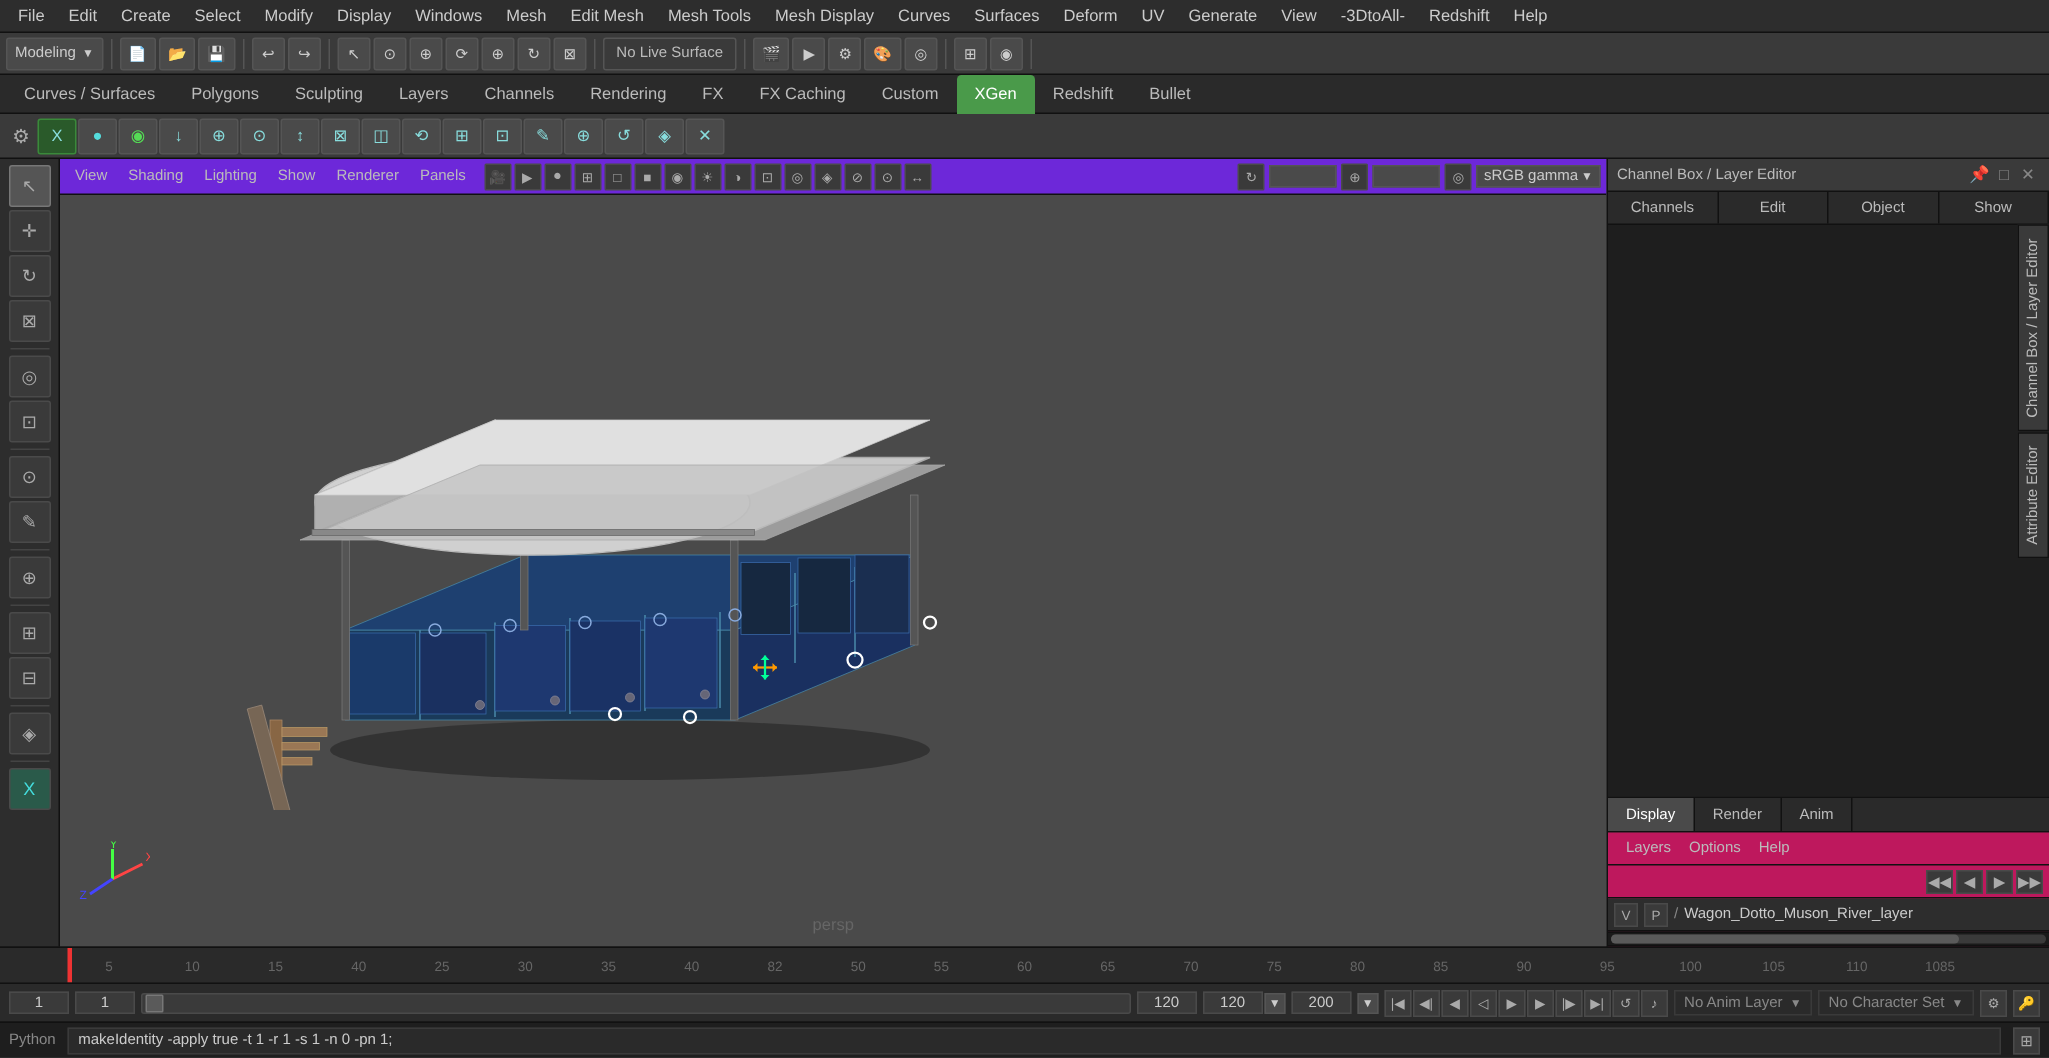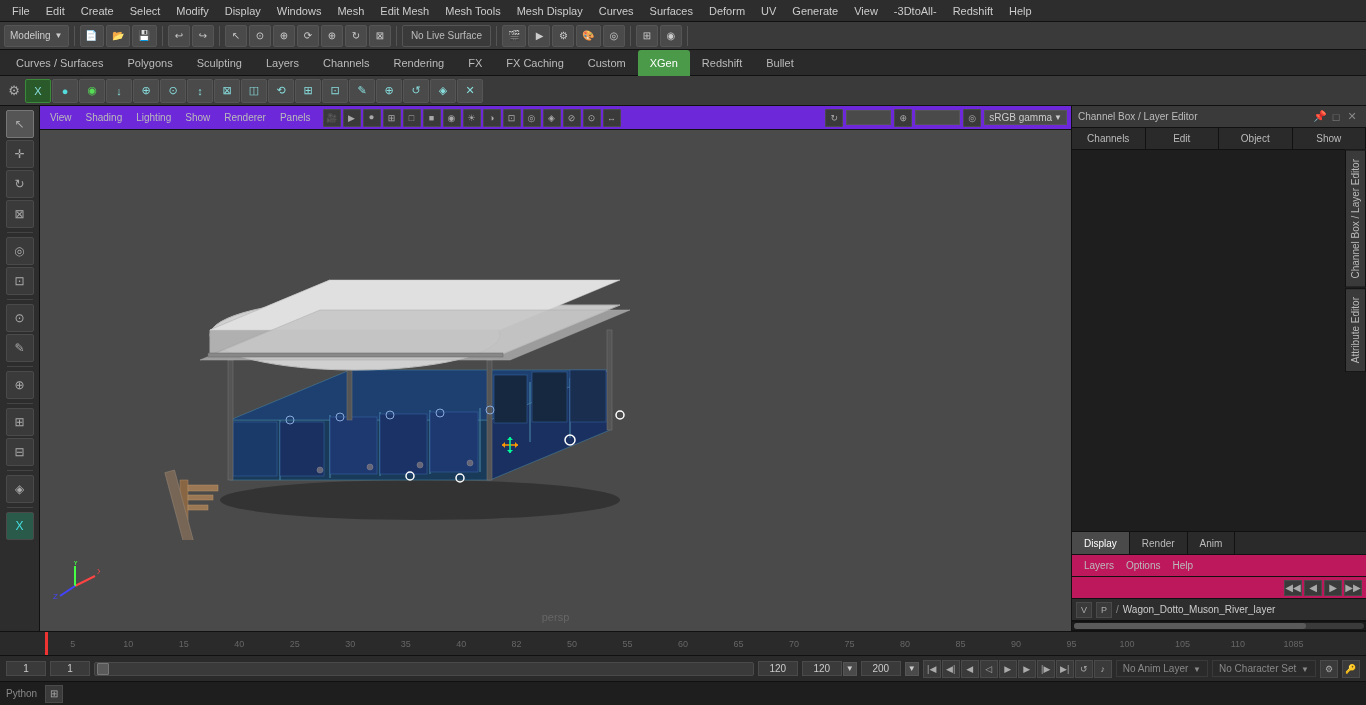--- a/index.html
+++ b/index.html
@@ -907,19 +907,20 @@
   <div class="no-anim-label">
     <span>No Character Set</span>
     <span style="font-size:8px;margin-left:2px;">▼</span>
   </div>
   <div class="pb-btn">⚙</div>
   <div class="pb-btn">🔑</div>
 </div>
 
 <div id="bottom-strip">
   <span id="python-label">Python</span>
+  <input id="command-input" type="text" value="makeIdentity -apply true -t 1 -r 1 -s 1 -n 0 -pn 1;" style="">
   <div id="status-icon">⊞</div>
 </div>
 
 <div id="right-edge">
   <div class="edge-tab">Channel Box / Layer Editor</div>
   <div class="edge-tab">Attribute Editor</div>
 </div>
 
 </body></html>

